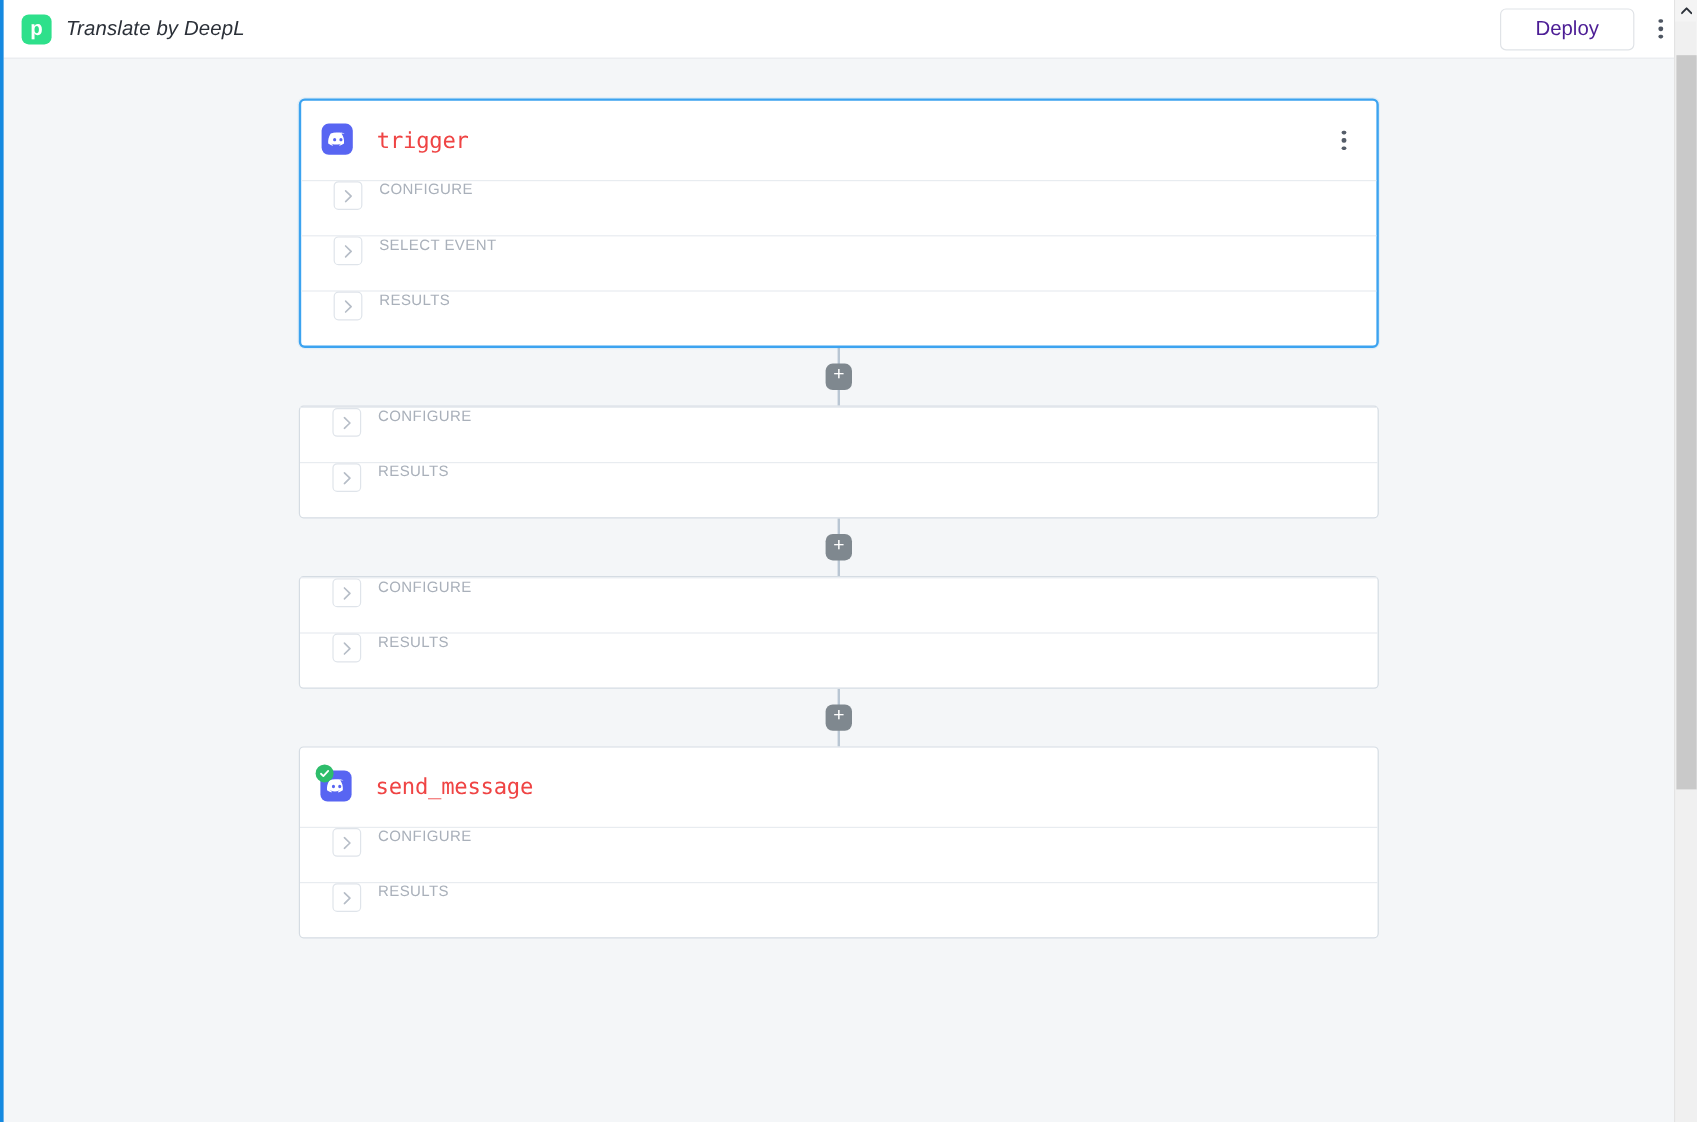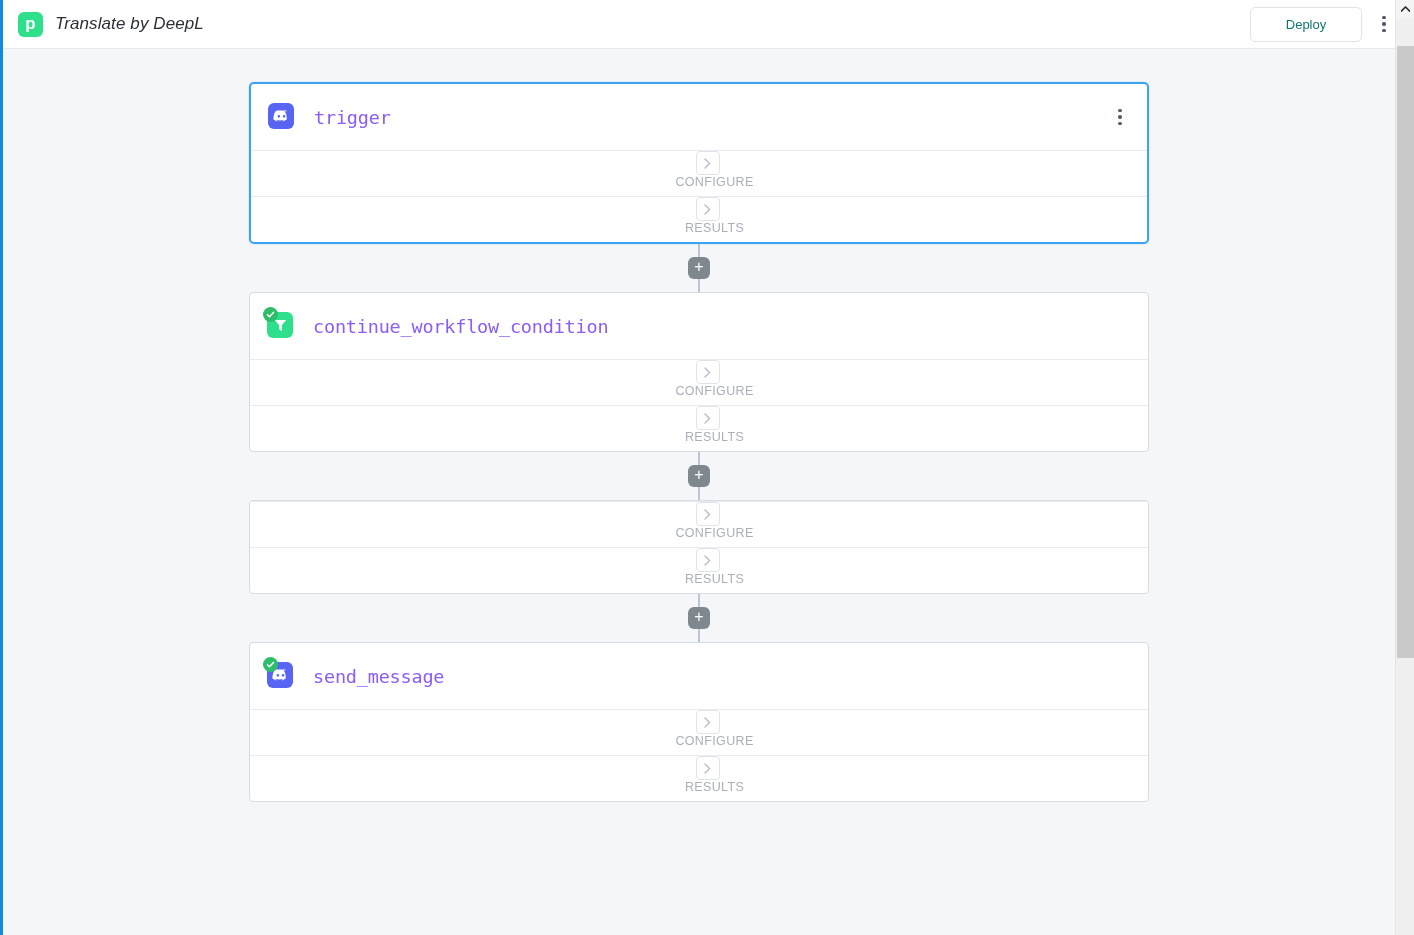--- a/index.html
+++ b/index.html
@@ -73,22 +73,22 @@
     gap: 6px;
     margin-right: 14px;
   }
 
   .deploy-btn {
     width: 112px;
     height: 35px;
     border: 1px solid #e0e3e7;
     border-radius: 5px;
     background: #ffffff;
-    color: #0f766e;
-    font-size: 13px;
+    color: #4c1d95;
+    font-size: 17px;
     font-family: "Liberation Sans", sans-serif;
     cursor: default;
   }
 
   .kebab {
     width: 32px; height: 32px;
     display: flex;
     flex-direction: column;
     align-items: center;
     justify-content: center;
@@ -200,21 +200,21 @@
     background: #2ebd6b;
     display: flex;
     align-items: center;
     justify-content: center;
     z-index: 3;
   }
 
   .node-title {
     font-family: "DejaVu Sans Mono", monospace;
     font-size: 18.5px;
-    color: #8b5cf6;
+    color: #ef4444;
     margin-left: 18px;
     letter-spacing: -0.2px;
     white-space: nowrap;
   }
 
   .node-kebab {
     margin-left: auto;
     width: 26px; height: 30px;
     display: flex;
     flex-direction: column;
@@ -227,24 +227,22 @@
     display: block;
     width: 3.5px; height: 3.5px;
     border-radius: 50%;
     background: #555d69;
   }
 
   .node-section {
     height: 46px;
     border-top: 1px solid #e8ecf0;
     display: flex;
-    align-items: center;
-    padding-left: 17px;
-    cursor: pointer;
-    flex-direction: column;
+    padding-left: 27px;
+    cursor: pointer;
   }
 
   .chev-btn {
     width: 24px; height: 24px;
     border: 1px solid #dfe4ea;
     border-radius: 4px;
     background: #ffffff;
     display: flex;
     align-items: center;
     justify-content: center;
@@ -341,42 +339,35 @@
             </svg>
           </div>    
           <div class="section-label">CONFIGURE</div>  
         </div>  
         <div class="node-section">    
           <div class="chev-btn">
             <svg width="7" height="11" viewBox="0 0 7 11">
               <path d="M1 1 L5.6 5.5 L1 10" stroke="#b6bdc7" stroke-width="1.4" fill="none" stroke-linecap="round" stroke-linejoin="round"></path>
             </svg>
           </div>    
+          <div class="section-label">SELECT EVENT</div>  
+        </div>  
+        <div class="node-section">    
+          <div class="chev-btn">
+            <svg width="7" height="11" viewBox="0 0 7 11">
+              <path d="M1 1 L5.6 5.5 L1 10" stroke="#b6bdc7" stroke-width="1.4" fill="none" stroke-linecap="round" stroke-linejoin="round"></path>
+            </svg>
+          </div>    
           <div class="section-label">RESULTS</div>  
         </div>
       </div>
       <div class="connector">
         <button class="plus-btn">+</button>
       </div>
       <div class="node">  
-        <div class="node-head">    
-          <div class="node-icon-wrap">
-            <div class="check-badge">
-              <svg width="9" height="9" viewBox="0 0 12 12">
-                <path d="M2 6.4 L4.6 9 L10 3.2" stroke="#ffffff" stroke-width="2" fill="none" stroke-linecap="round" stroke-linejoin="round"></path>
-              </svg>
-            </div>
-            <div class="icon-sq icon-filter">
-              <svg width="15" height="15" viewBox="0 0 16 16">
-                <path fill="#ffffff" d="M2 2h12l-4.6 5.6V14L6.6 12V7.6z"></path>
-              </svg>
-            </div>    
-          </div>    
-          <div class="node-title">continue_workflow_condition</div>  
-        </div>  
         <div class="node-section">    
           <div class="chev-btn">
             <svg width="7" height="11" viewBox="0 0 7 11">
               <path d="M1 1 L5.6 5.5 L1 10" stroke="#b6bdc7" stroke-width="1.4" fill="none" stroke-linecap="round" stroke-linejoin="round"></path>
             </svg>
           </div>    
           <div class="section-label">CONFIGURE</div>  
         </div>  
         <div class="node-section">    
           <div class="chev-btn">

